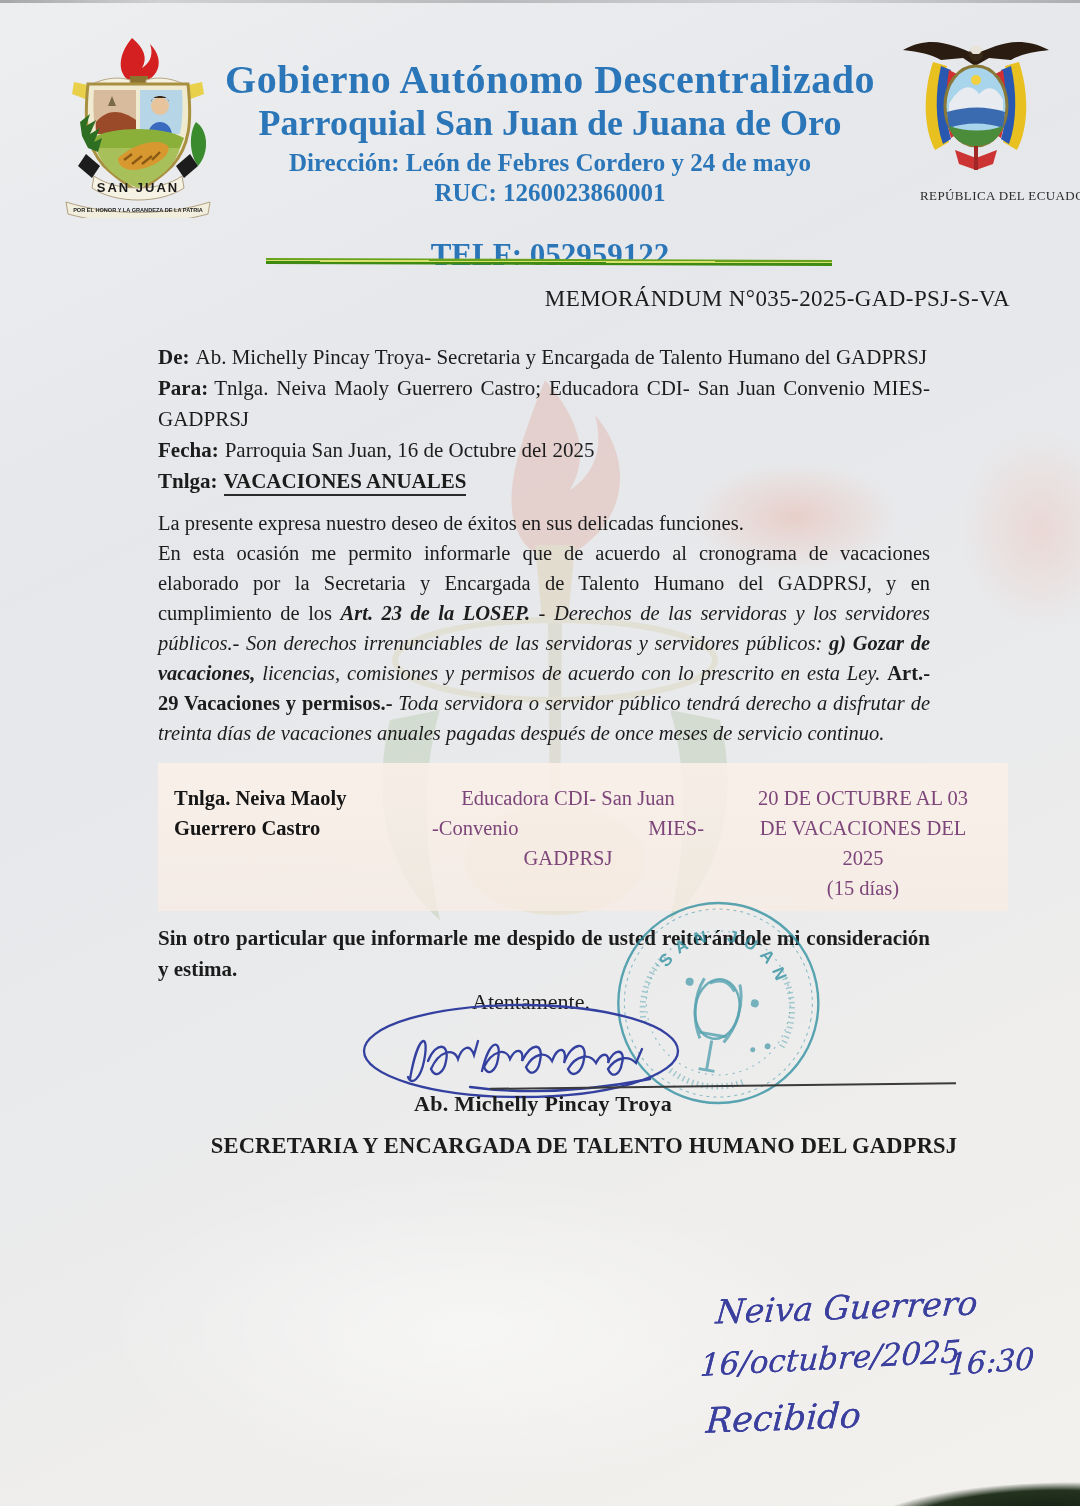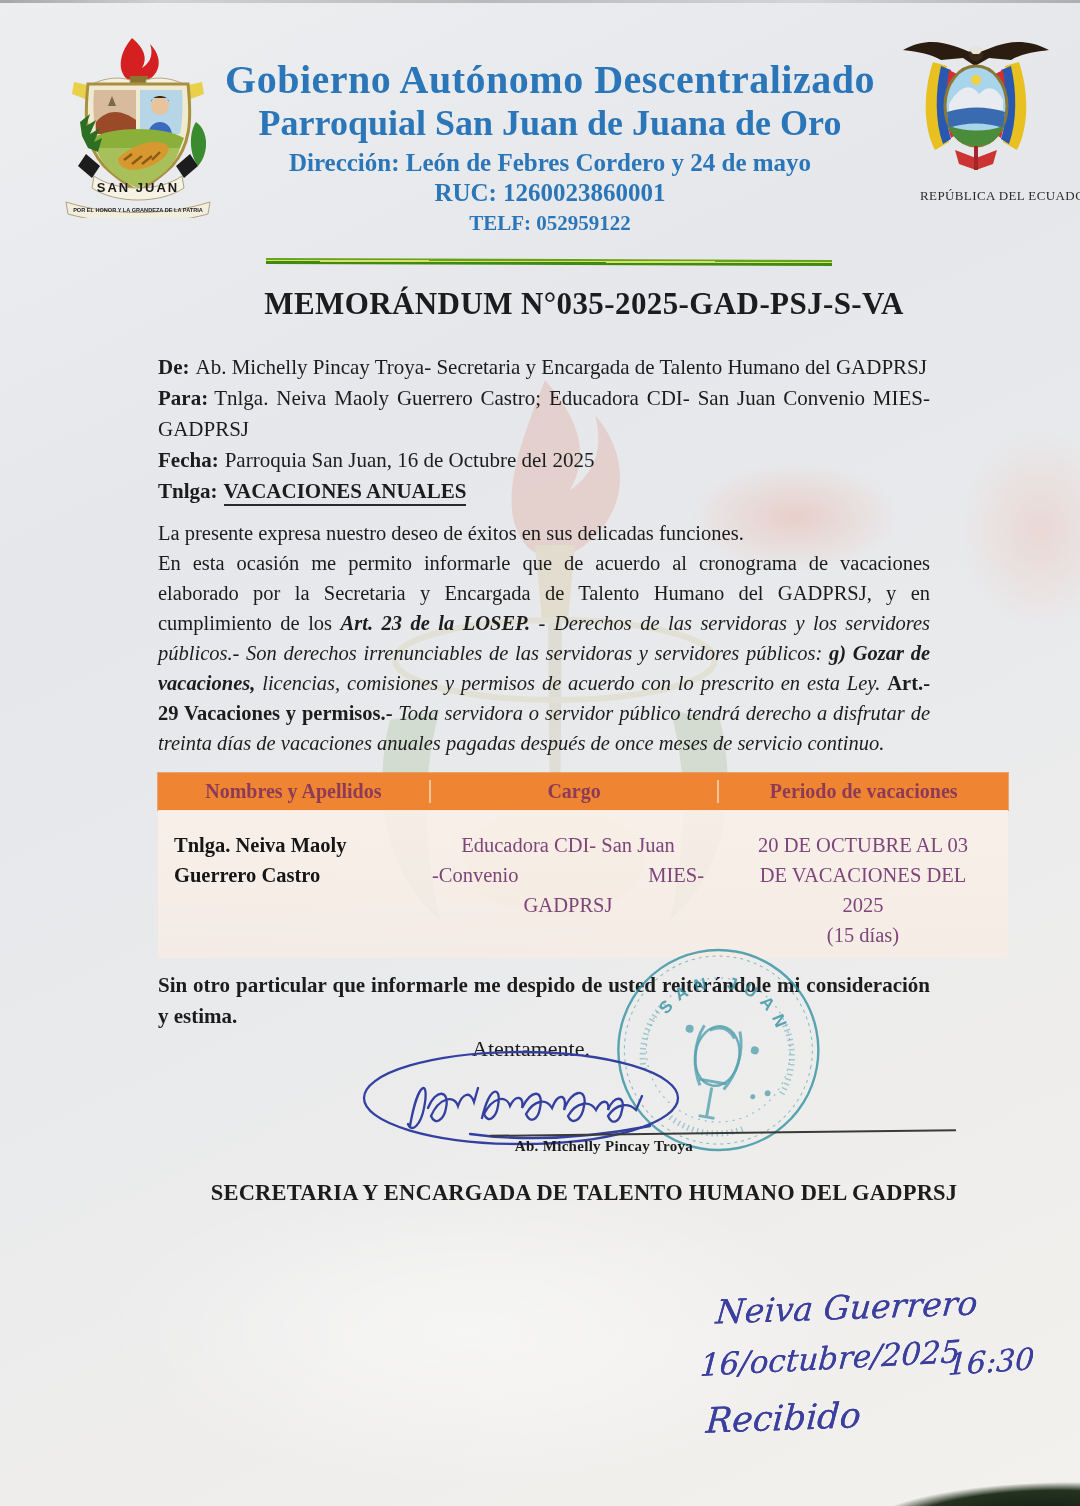--- a/index.html
+++ b/index.html
@@ -21,29 +21,29 @@
   
   .crest-left{position:absolute;left:52px;top:26px;width:172px;height:192px;}
   .emblem-right{position:absolute;left:893px;top:32px;width:166px;height:150px;}
   .emblem-caption{position:absolute;left:902px;top:188px;width:210px;text-align:center;
         font-size:13px;letter-spacing:.4px;color:#2b2b2b;font-family:"Liberation Serif",serif;}
   .head-text{position:absolute;left:225px;top:58px;width:650px;text-align:center;color:#2a76b8;font-weight:bold;}
   .ht1{font-size:40px;line-height:44px;letter-spacing:.5px;}
   .ht2{font-size:36px;line-height:42px;}
   .ht3{font-size:25px;line-height:30px;margin-top:4px;}
   .ht4{font-size:25px;line-height:30px;}
-  .ht5{font-size:21px;line-height:30px;}
+  .ht5{font-size:31px;line-height:30px;margin-top:32px;}
   .ht6{font-size:26px;line-height:30px;color:#2f7fc0;}
   .divider{position:absolute;left:266px;top:259px;width:566px;height:6px;
         background:linear-gradient(to bottom,#69a31e 0 32%,#d9e06c 32% 55%,#3f8a12 55% 100%);
         transform:rotate(.2deg);}
 
   
   .col{position:absolute;left:158px;top:286px;width:852px;}
-  .memo-title{text-align:center;font-weight:bold;font-size:31px;letter-spacing:.4px;margin:0 0 30px 0;}
+  .memo-title{text-align:right;font-weight:normal;font-size:23px;letter-spacing:.4px;margin:0 0 30px 0;}
   .meta{width:772px;font-size:21px;line-height:31px;text-align:justify;}
   .meta .lbl{font-weight:bold;padding-right:6px;}
   .subject-u{font-weight:bold;border-bottom:2px solid #2a2a2a;padding-bottom:1px;}
   .body-txt{width:772px;font-size:20.5px;line-height:30px;text-align:justify;margin-top:11px;}
   .body-txt p{margin:0;}
   .it{font-style:italic;}
   .bi{font-style:italic;font-weight:bold;}
   .bo{font-weight:bold;}
 
   
@@ -59,21 +59,21 @@
   .bc2{width:288px;padding:20px 14px 8px 2px;box-sizing:border-box;color:#7d4579;text-align:center;}
   .bc2 .jrow{display:flex;justify-content:space-between;}
   .bc3{width:290px;padding:20px 4px 8px 4px;box-sizing:border-box;color:#7d4579;text-align:center;}
 
   .closing{width:772px;font-size:21px;line-height:31px;text-align:justify;margin-top:12px;font-weight:bold;}
   .sig-area{position:relative;height:168px;}
   .valediction{position:absolute;left:314px;top:4px;font-size:22px;}
   .stamp{position:absolute;left:450px;top:-100px;width:220px;height:240px;opacity:.78;transform:rotate(10deg);}
   .signature-svg{position:absolute;left:200px;top:14px;width:330px;height:104px;}
   .sig-line{position:absolute;left:332px;top:100px;width:466px;height:2px;background:#3a3a3a;transform:rotate(-.7deg);}
-  .signer-name{position:absolute;left:256px;top:106px;width:380px;text-align:center;font-size:15px;font-weight:600;letter-spacing:.3px;}
+  .signer-name{position:absolute;left:256px;top:106px;width:380px;font-size:22px;font-weight:600;letter-spacing:.3px;}
   .signer-title{text-align:center;width:100%;font-size:22.5px;font-weight:bold;letter-spacing:.2px;margin-top:-20px;}
 
   
   .hw{position:absolute;color:#3b3f9e;font-family:"DejaVu Serif",serif;font-style:italic;
       text-shadow:0 0 .6px #3b3f9e;}
   .hw-name{left:716px;top:1288px;font-size:33px;transform:rotate(-2deg) skewX(-7deg);}
   .hw-date{left:700px;top:1340px;font-size:31px;transform:rotate(-3deg) skewX(-7deg);}
   .hw-time{left:948px;top:1344px;font-size:30px;transform:rotate(-4deg) skewX(-7deg);}
   .hw-received{left:706px;top:1398px;font-size:35px;transform:rotate(-2deg) skewX(-6deg);}
 </style>
@@ -163,25 +163,20 @@
       <div><span class="lbl">Fecha:</span><span>Parroquia San Juan, 16 de Octubre del 2025</span></div>
       <div><span class="lbl">Tnlga:</span><span class="subject-u">VACACIONES ANUALES</span></div>
     </div>
 
     <div class="body-txt">
       <p>La presente expresa nuestro deseo de éxitos en sus delicadas funciones.</p>
       <p><span>En esta ocasión me permito informarle que de acuerdo al cronograma de vacaciones elaborado por la Secretaria y Encargada de Talento Humano del GADPRSJ, y  en cumplimiento de los </span><span class="bi">Art. 23 de la LOSEP.</span><span class="it"> - </span><span class="it">Derechos de las servidoras y los servidores públicos.- Son derechos irrenunciables de las servidoras y servidores públicos: </span><span class="bi">g) Gozar de vacaciones,</span><span class="it"> licencias, comisiones y permisos de acuerdo con lo prescrito en esta Ley. </span><span class="bo">Art.- 29 Vacaciones y permisos.-</span><span class="it"> Toda servidora o servidor público tendrá derecho a disfrutar de treinta días de vacaciones anuales pagadas después de once meses de servicio continuo.</span></p>
     </div>
 
     <div class="vac-table">
-      <div class="t-head">
-        <div class="hc hc1">Nombres y Apellidos</div>
-        <div class="hc hc2">Cargo</div>
-        <div class="hc hc3">Periodo de vacaciones</div>
-      </div>
       <div class="t-body">
         <div class="bc1">Tnlga. Neiva Maoly Guerrero Castro</div>
         <div class="bc2">
           <div>Educadora CDI- San Juan</div>
           <div class="jrow">
             <span>-Convenio</span>
             <span>MIES-</span>
           </div>
           <div>GADPRSJ</div>
         </div>

